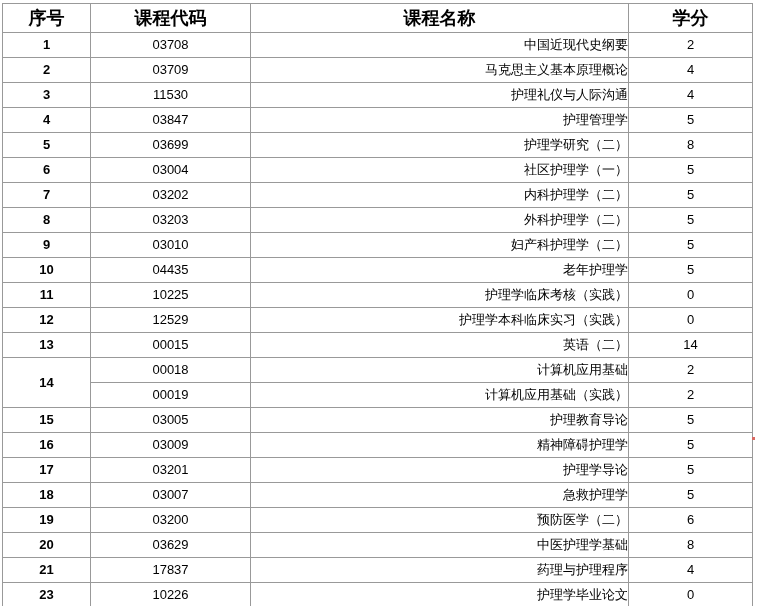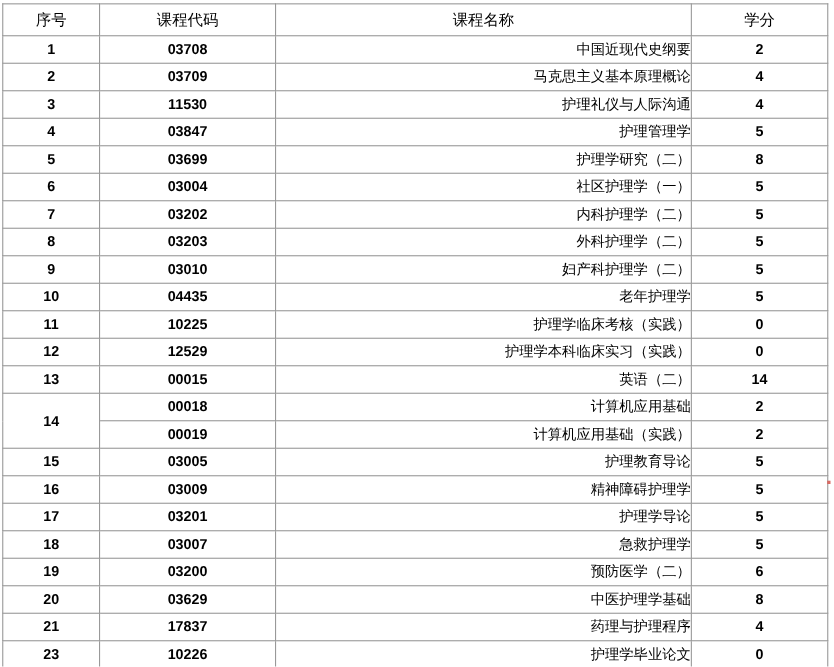--- a/index.html
+++ b/index.html
@@ -31,31 +31,31 @@
     text-align: center;
     vertical-align: middle;
     padding: 0;
     height: 24px;
     line-height: 24px;
     font-size: 13px;
     white-space: nowrap;
     overflow: hidden;
   }
   #course-table thead th {
-    font-weight: normal;
-    font-size: 14px;
+    font-weight: bold;
+    font-size: 18px;
     height: 28px;
     line-height: 28px;
   }
   #course-table td.col-no {
     font-weight: bold;
   }
   #course-table td.col-code,
   #course-table td.col-credit {
-    font-weight: bold;
+    font-weight: normal;
   }
   #course-table td.col-name {
     font-weight: normal;
     text-align: right;
   }
   .stray-dot {
     position: absolute;
     left: 752px;
     top: 437px;
     width: 3px;

